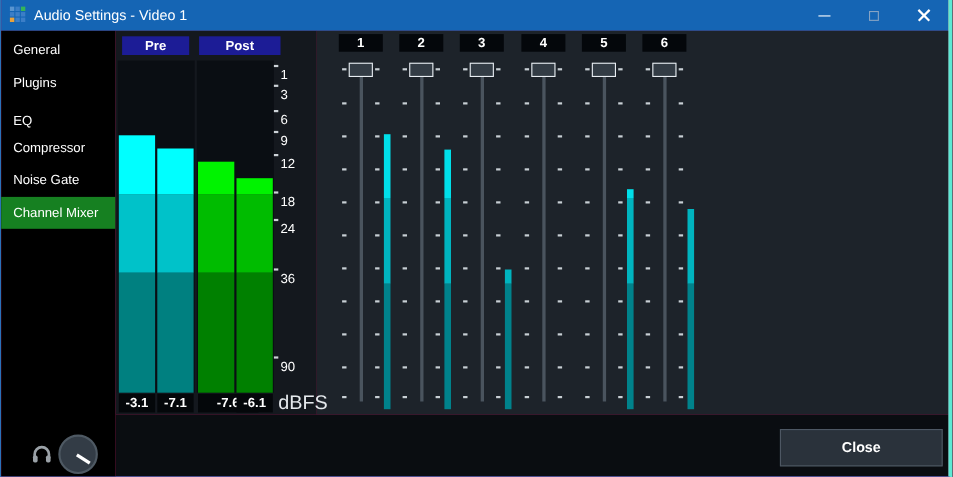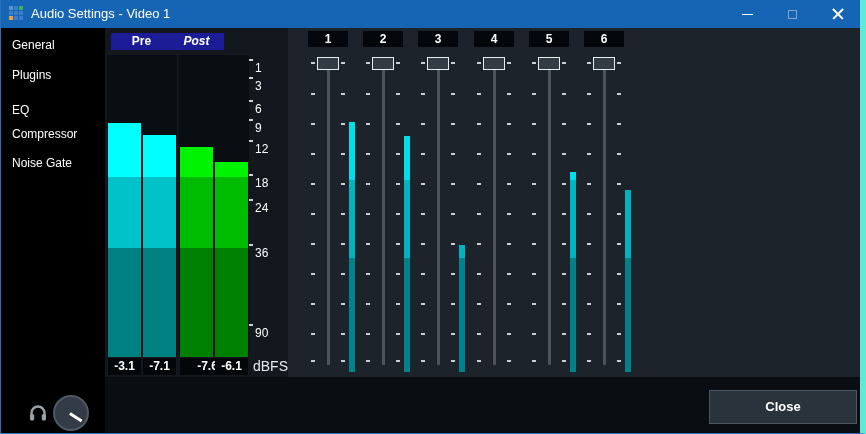--- a/index.html
+++ b/index.html
@@ -1,18 +1,18 @@
 <!DOCTYPE html>
 <html><head>
 <meta charset="utf-8">
 <style>
   html,body{margin:0;padding:0;background:#3a3a3a;}
   *{box-sizing:border-box;font-family:"Liberation Sans",sans-serif;}
   #window{position:relative;width:866px;height:434px;background:#be185d;
-          border-left:1px solid #2b72b8;border-right:6px solid #5eead4;border-bottom:1px solid #2b72b8;
+          border-left:1px solid #2b72b8;border-right:4px solid #5eead4;border-bottom:1px solid #2b72b8;
           overflow:hidden;}
   
   #titlebar{position:absolute;left:0;top:0;width:100%;height:28px;background:#1565b4;display:flex;align-items:center;}
   #app-icon{position:absolute;left:8px;top:6px;width:16px;height:16px;display:grid;
             grid-template-columns:repeat(3,4px);grid-template-rows:repeat(3,4px);gap:1px;}
   #app-icon i{display:block;}
   #window-title{position:absolute;left:30px;top:0;height:28px;line-height:28px;color:#fff;font-size:13px;}
   .win-btns{position:absolute;right:0;top:0;height:28px;display:flex;}
   .win-btn{width:45px;height:28px;display:flex;align-items:center;justify-content:center;cursor:pointer;}
   .glyph-min{width:11px;height:1px;background:#fff;}
@@ -28,21 +28,21 @@
   #meter-panel{position:absolute;left:104px;top:28px;width:183px;height:349px;background:#14181e;}
   #strip-panel{position:absolute;left:287px;top:28px;width:579px;height:349px;background:#1d232a;}
   #footer{position:absolute;left:104px;top:377px;width:762px;height:56px;background:#0a0d11;}
   .grp-header{position:absolute;top:33px;height:17px;color:#fff;font-size:12px;font-weight:bold;
               text-align:center;line-height:17px;cursor:pointer;}
   .meter-bg{position:absolute;top:55px;height:302px;background:#0a0e13;}
   .scale-num{position:absolute;color:#fff;font-size:12px;line-height:14px;}
   .scale-tick{position:absolute;width:4px;height:2px;background:#cdd3d8;}
   .value-box{position:absolute;top:358px;height:17px;background:#04070a;color:#fff;font-size:12px;
              font-weight:bold;text-align:center;line-height:17px;}
-  #dbfs-label{position:absolute;left:252px;top:358px;color:#e6eaee;font-size:14px;line-height:17px;}
+  #dbfs-label{position:absolute;left:252px;top:358px;color:#e6eaee;font-size:18px;line-height:17px;}
   
   .ch-num{position:absolute;top:31px;width:40px;height:16px;background:#04070b;color:#fff;
           font-size:12px;font-weight:bold;text-align:center;line-height:16px;}
   .track{position:absolute;top:62px;width:3px;height:303px;background:#4a545e;cursor:pointer;}
   .handle{position:absolute;top:57px;width:22px;height:13px;background:#333c45;border:1.5px solid #e8edf2;cursor:grab;}
   .dash{position:absolute;width:4px;height:2px;background:#c8cfd4;}
   
   #close-button{position:absolute;left:708px;top:390px;width:148px;height:34px;background:#2a323b;
                 border:1px solid #4d5763;color:#fff;font-size:13px;font-weight:bold;
                 text-align:center;line-height:32px;cursor:pointer;}
@@ -82,28 +82,29 @@
         </div>
     </div>
   </div>
 
   <div id="sidebar">
       <div class="side-item" style="top: 32.5px;">Plugins</div>
       <div class="side-item" style="top: 3px;">General</div>
       <div class="side-item" style="top: 68px;">EQ</div>
       <div class="side-item" style="top: 121px;">Noise Gate</div>
       <div class="side-item" style="top: 91.5px;">Compressor</div>
+      <div class="side-item" style="top: 150.5px; background: rgb(22, 128, 33);">Channel Mixer</div>
     </div>
 
   <div id="meter-panel"></div>
   <div id="strip-panel"></div>
   <div id="footer"></div>
 
   <div class="grp-header" id="pre-header" style="left: 110px; width: 61px; background: rgb(28, 28, 150);">Pre</div>
-  <div class="grp-header" id="post-header" style="left: 168px; width: 55px; background: rgb(28, 28, 150); font-style: italic;">Post</div>
+  <div class="grp-header" id="post-header" style="left: 180px; width: 74px; background: rgb(28, 28, 150);">Post</div>
 
   <div class="meter-bg" style="left:106px;width:70px;"></div>
   <div class="meter-bg" style="left:178px;width:70px;"></div>
 
   <div id="dynamic-layer">
       <div class="scale-tick" style="left: 248px; top: 59px;"></div>
       <div class="scale-num" style="left: 254px; top: 61px;">1</div>
       <div class="scale-tick" style="left: 248px; top: 77px;"></div>
       <div class="scale-num" style="left: 254px; top: 79px;">3</div>
       <div class="scale-tick" style="left: 248px; top: 100px;"></div>

